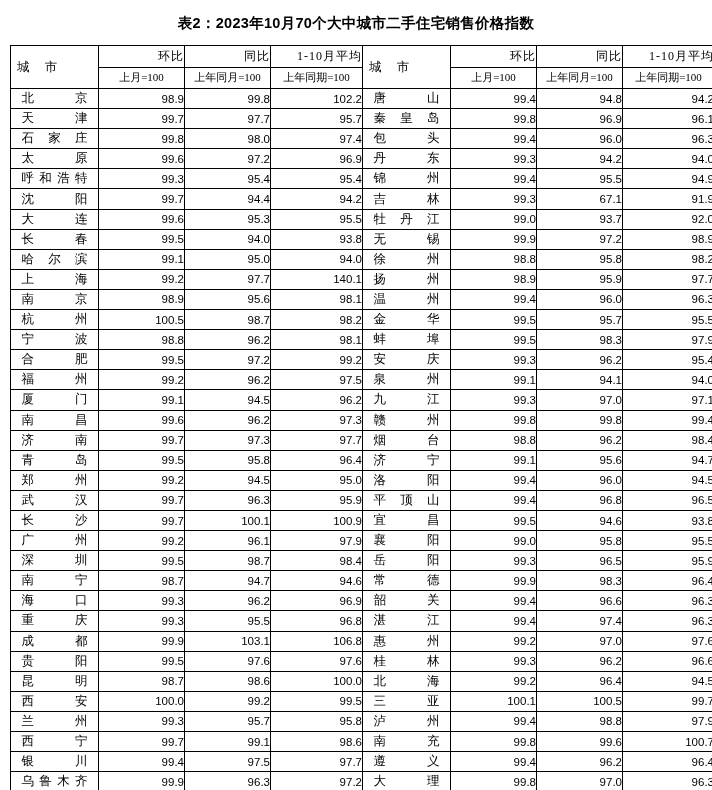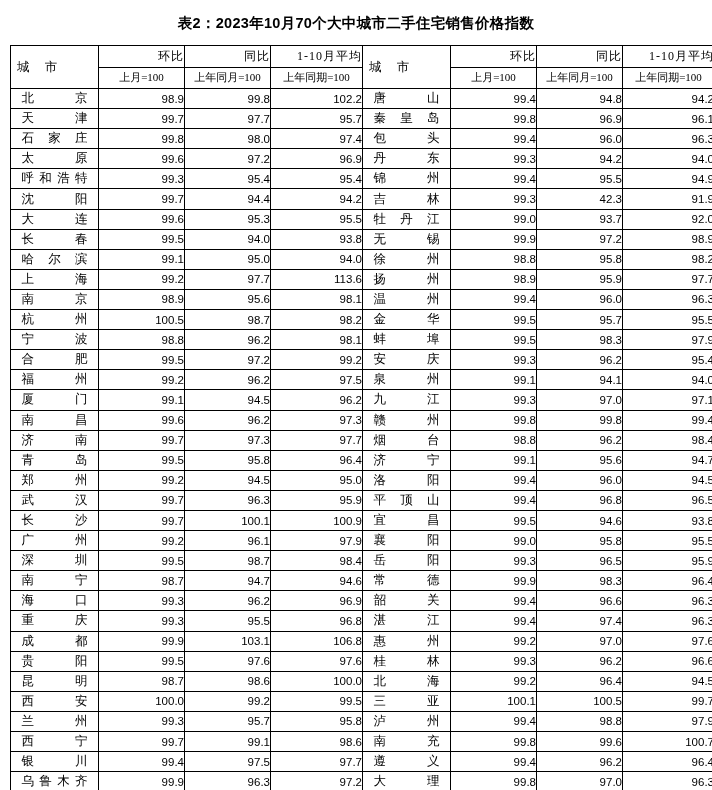--- a/index.html
+++ b/index.html
@@ -179,21 +179,21 @@
             <td class="num">95.5</td>
             <td class="num">94.9</td>
           </tr>
           <tr>
             <td class="city-cell"><span class="city-name">沈阳</span></td>
             <td class="num">99.7</td>
             <td class="num">94.4</td>
             <td class="num">94.2</td>
             <td class="city-cell"><span class="city-name">吉林</span></td>
             <td class="num">99.3</td>
-            <td class="num">42.3</td>
+            <td class="num">67.1</td>
             <td class="num">91.9</td>
           </tr>
           <tr>
             <td class="city-cell"><span class="city-name">大连</span></td>
             <td class="num">99.6</td>
             <td class="num">95.3</td>
             <td class="num">95.5</td>
             <td class="city-cell"><span class="city-name">牡丹江</span></td>
             <td class="num">99.0</td>
             <td class="num">93.7</td>
@@ -216,21 +216,21 @@
             <td class="num">94.0</td>
             <td class="city-cell"><span class="city-name">徐州</span></td>
             <td class="num">98.8</td>
             <td class="num">95.8</td>
             <td class="num">98.2</td>
           </tr>
           <tr>
             <td class="city-cell"><span class="city-name">上海</span></td>
             <td class="num">99.2</td>
             <td class="num">97.7</td>
-            <td class="num">113.6</td>
+            <td class="num">140.1</td>
             <td class="city-cell"><span class="city-name">扬州</span></td>
             <td class="num">98.9</td>
             <td class="num">95.9</td>
             <td class="num">97.7</td>
           </tr>
           <tr>
             <td class="city-cell"><span class="city-name">南京</span></td>
             <td class="num">98.9</td>
             <td class="num">95.6</td>
             <td class="num">98.1</td>

